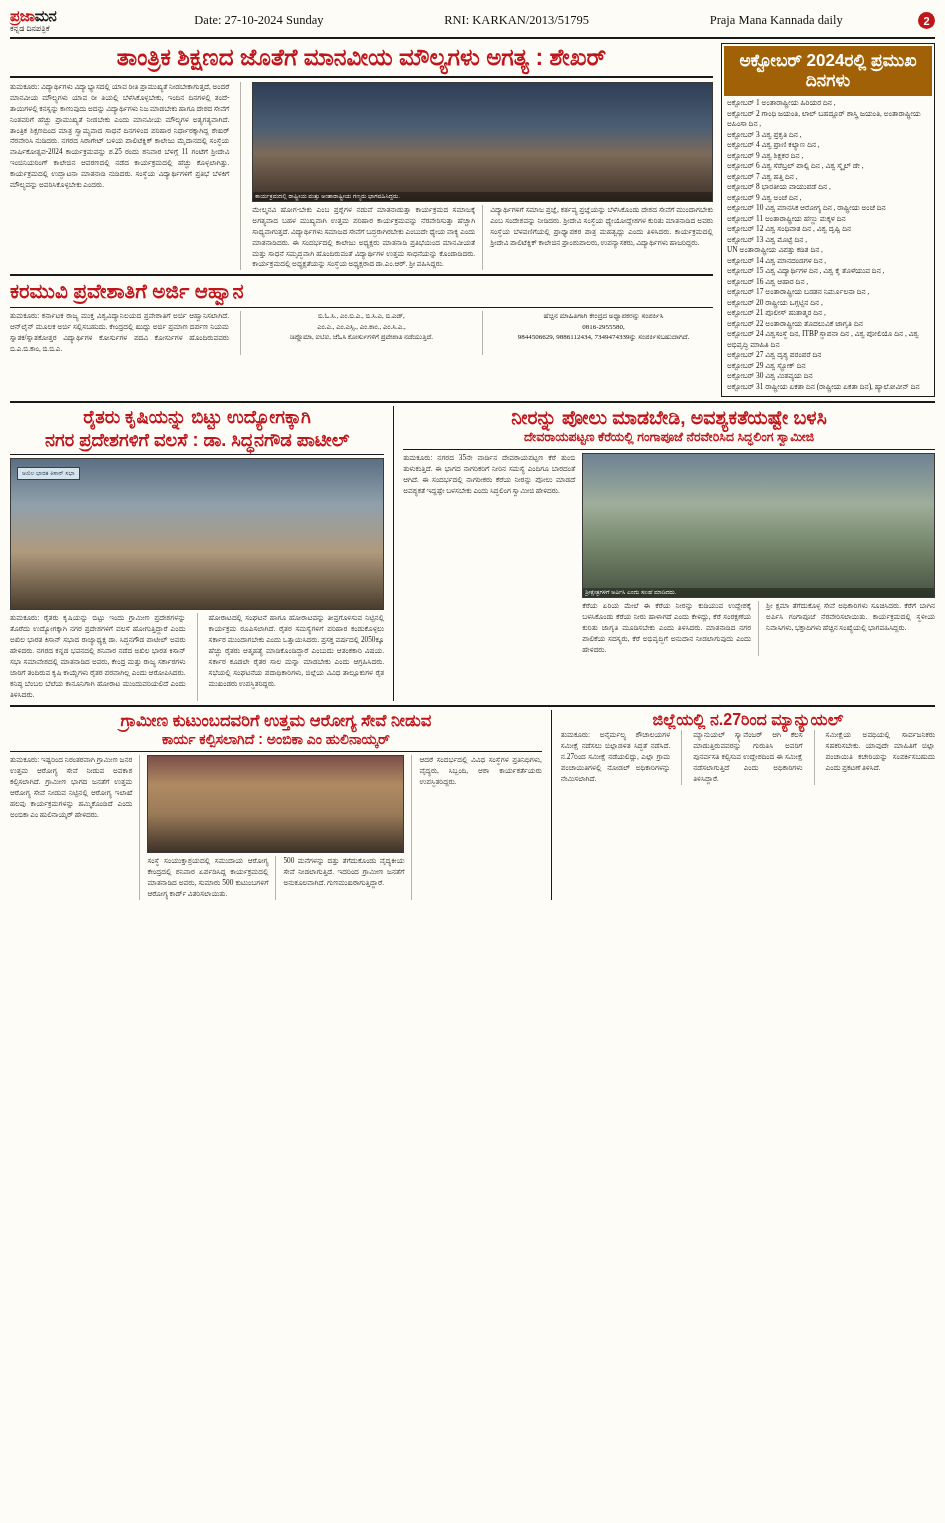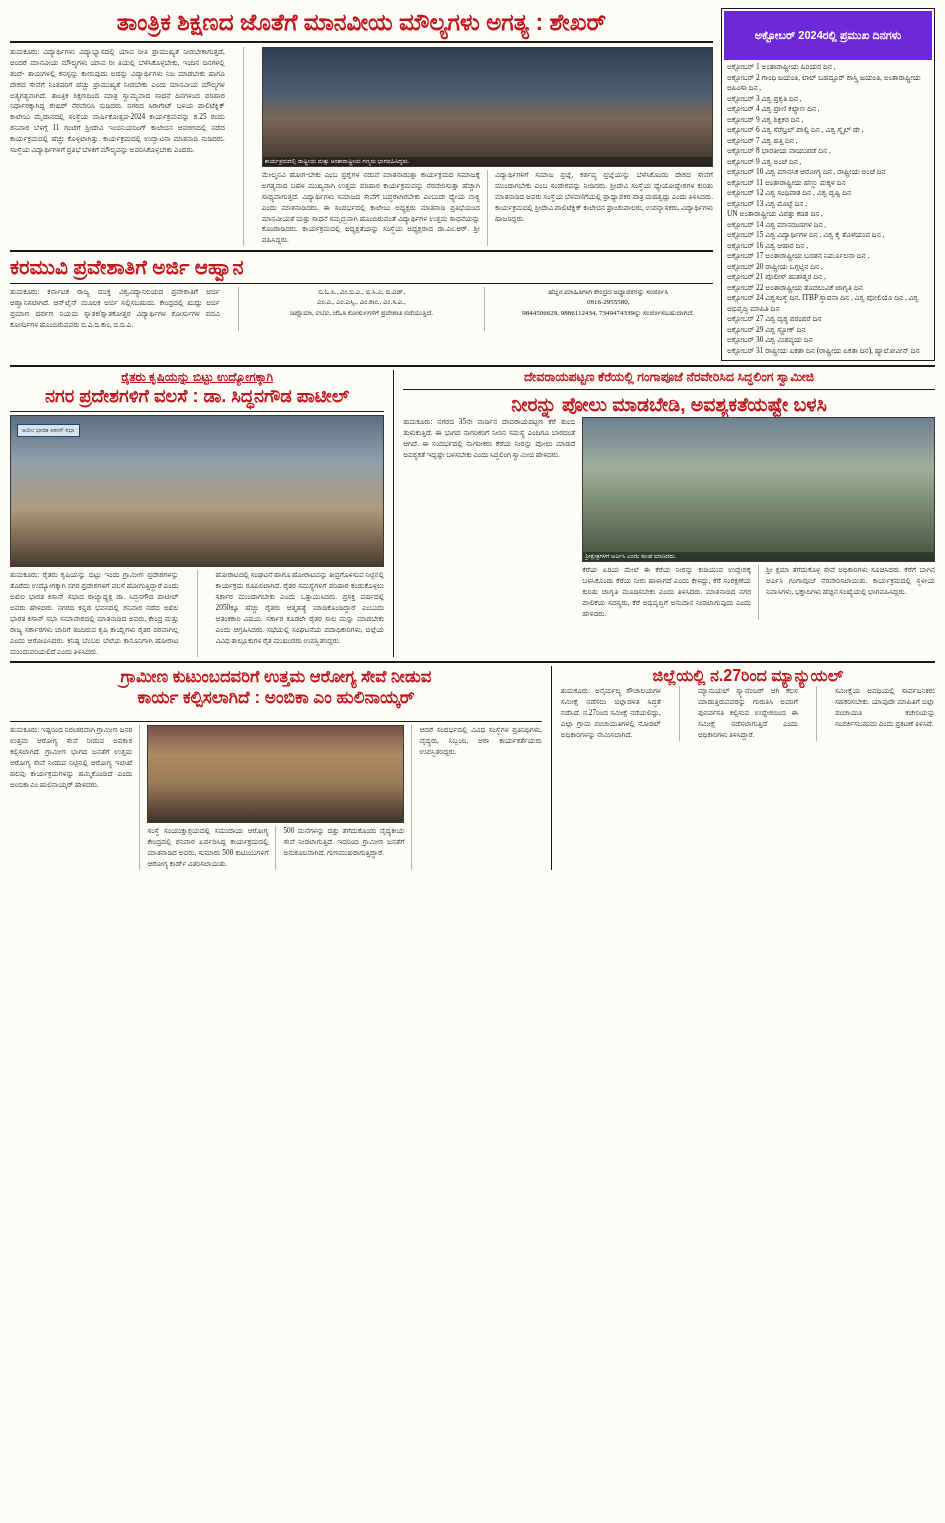--- a/index.html
+++ b/index.html
@@ -79,35 +79,35 @@
     background:rgba(0,0,0,.35);
     padding:1px 2px;
     font-family:"Liberation Sans", sans-serif;
   }
   
   .ph-group{background:linear-gradient(180deg,#2f3f55 0%,#4b5f74 38%,#7d6a58 60%,#3c3128 100%);}
   .ph-hall{background:linear-gradient(180deg,#5b6f83 0%,#8fa0ab 30%,#b09a7e 62%,#4a3c2c 100%);}
   .ph-river{background:linear-gradient(180deg,#6f8294 0%,#9fae9a 35%,#7d8f74 58%,#46513f 100%);}
   .ph-stage{background:linear-gradient(180deg,#7a4f4a 0%,#b08a63 30%,#9a7b58 60%,#3f3228 100%);}
   
-  .cols{display:flex;gap:18px;}
+  .cols{display:flex;gap:11px;}
   .col{flex:1;}
   
   .daybox{
     width:214px;flex:0 0 214px;
     border:1px solid #1a1a1a;
     padding:2px;
     box-sizing:border-box;
   }
   .daybox-title{
-    background:#6d28d9;color:#fff;
+    background:#a16207;color:#fff;
     text-align:center;
     font-family:"Liberation Sans", sans-serif;
-    font-weight:bold;font-size:11px;
-    padding:18px 2px;
+    font-weight:bold;font-size:17px;
+    padding:5px 2px;
   }
   .daybox ul{
     list-style:none;margin:0;padding:2px 3px;
   }
   .daybox li{
     font-size:7.4px;
     line-height:1.42;
     font-family:"Liberation Serif", serif;
     border-bottom:0px;
     padding:0;
@@ -119,20 +119,34 @@
   }
   .col-sep{
     width:1px;background:#b9b4ab;flex:0 0 1px;
   }
 </style>
 </head>
 <body>
 
 <div class="page">
 
+  <div class="masthead">
+    <div class="logo">
+      <div class="l1"><span>ಪ್ರಜಾ</span><span class="blk">ಮನ</span></div>
+      <div class="l2">ಕನ್ನಡ ದಿನಪತ್ರಿಕೆ</div>
+    </div>
+    <div class="mast-mid">
+      <span>Date: 27-10-2024 Sunday</span>
+      <span>RNI: KARKAN/2013/51795</span>
+      <span>Praja Mana Kannada daily</span>
+    </div>
+    <div class="mast-right">
+      <div class="pagebadge">2</div>
+    </div>
+  </div>
 
   <div style="display:flex;gap:8px;">
 
     <div style="flex:1;">
       <div class="headline" style="font-size:23px;border-bottom:2px solid #1a1a1a;padding-bottom:4px;margin-bottom:4px;">ತಾಂತ್ರಿಕ ಶಿಕ್ಷಣದ ಜೊತೆಗೆ ಮಾನವೀಯ ಮೌಲ್ಯಗಳು ಅಗತ್ಯ : ಶೇಖರ್</div>
 
       <div class="cols">
         <div class="col">
           <div class="body-text">ತುಮಕೂರು: ವಿದ್ಯಾರ್ಥಿಗಳು ವಿದ್ಯಾಭ್ಯಾಸದಲ್ಲಿ ಯಾವ ರೀತಿ ಪ್ರಾಮುಖ್ಯತೆ ನೀಡಬೇಕಾಗುತ್ತದೆ, ಅಂದರೆ ಮಾನವೀಯ ಮೌಲ್ಯಗಳು ಯಾವ ರೀ ತಿಯಲ್ಲಿ ಬೆಳೆಸಿಕೊಳ್ಳಬೇಕು, ಇಂದಿನ ದಿನಗಳಲ್ಲಿ ತಂದೆ- ತಾಯಿಗಳಲ್ಲಿ ಕನಸ್ಸನ್ನು ಕಾಣುವುದು ಅದನ್ನು ವಿದ್ಯಾರ್ಥಿಗಳು ನಿಜ ಮಾಡಬೇಕು ಹಾಗೂ ದೇಶದ ಸೇವೆಗೆ ನಿಂತವರಿಗೆ ಹೆಚ್ಚು ಪ್ರಾಮುಖ್ಯತೆ ನೀಡಬೇಕು ಎಂದು ಮಾನವೀಯ ಮೌಲ್ಯಗಳ ಅತ್ಯಗತ್ಯವಾಗಿದೆ. ತಾಂತ್ರಿಕ ಶಿಕ್ಷಣದಿಂದ ಮಾತ್ರ ಸ್ವಾಮ್ಯವಾದ ಸಾಧನೆ ದಿನಗಳಿಂದ ಪರಿಹಾರ ನಿರ್ಧಾರಕ್ಕಾಗಿದ್ದ ಶೇಖರ್ ನೆರವೇರಿಸಿ ನುಡಿದರು. ನಗರದ ಸಿರಾಗೇಟ್ ಬಳಿಯ ಪಾಲಿಟೆಕ್ನಿಕ್ ಕಾಲೇಜು ಮೈದಾನದಲ್ಲಿ ಸಂಸ್ಥೆಯ ವಾರ್ಷಿಕೋತ್ಸವ-2024 ಕಾರ್ಯಕ್ರಮವನ್ನು ಶ.25 ರಂದು ಶನಿವಾರ ಬೆಳಿಗ್ಗೆ 11 ಗಂಟೆಗೆ ಶ್ರೀದೇವಿ ಇಂಜಿನಿಯರಿಂಗ್ ಕಾಲೇಜಿನ ಆವರಣದಲ್ಲಿ ನಡೆದ ಕಾರ್ಯಕ್ರಮದಲ್ಲಿ ಹೆಚ್ಚು ಕೊಳ್ಳಲಾಗಿತ್ತು. ಕಾರ್ಯಕ್ರಮದಲ್ಲಿ ಉದ್ಘಾಟನಾ ಮಾತನಾಡಿ ನುಡಿದರು. ಸಂಸ್ಥೆಯ ವಿದ್ಯಾರ್ಥಿಗಳಿಗೆ ಪ್ರತಿಭೆ ಬೆಳಕಿಗೆ ಮೌಲ್ಯವನ್ನು ಅವರಿಸಿಕೊಳ್ಳಬೇಕು ಎಂದರು.</div>
         </div>
@@ -209,41 +223,41 @@
         <li>ಅಕ್ಟೋಬರ್ 31 ರಾಷ್ಟ್ರೀಯ ಏಕತಾ ದಿನ (ರಾಷ್ಟ್ರೀಯ ಏಕತಾ ದಿನ), ಹ್ಯಾಲೋವೀನ್ ದಿನ</li>
       </ul>
     </div>
   </div>
 
   <div class="dbl-rule"></div>
 
   <div style="display:flex;gap:9px;">
 
     <div style="flex:1.02;">
-      <div class="headline" style="font-size:12px;text-decoration:underline;">ರೈತರು ಕೃಷಿಯನ್ನು ಬಿಟ್ಟು ಉದ್ಯೋಗಕ್ಕಾಗಿ</div>
+      <div class="headline" style="font-size:18px;">ರೈತರು ಕೃಷಿಯನ್ನು ಬಿಟ್ಟು ಉದ್ಯೋಗಕ್ಕಾಗಿ</div>
       <div class="headline" style="font-size:18px;border-bottom:1.5px solid #1a1a1a;padding-bottom:3px;margin-bottom:3px;">ನಗರ ಪ್ರದೇಶಗಳಿಗೆ ವಲಸೆ : ಡಾ. ಸಿದ್ಧನಗೌಡ ಪಾಟೀಲ್</div>
       <div class="photo ph-hall" style="height:150px;margin-bottom:3px;">
         <div style="position:absolute;left:6px;top:8px;background:#d8e4ec;color:#17324e;font-size:6px;padding:2px 4px;border:1px solid #1d4670;font-family:'Liberation Sans',sans-serif;">ಅಖಿಲ ಭಾರತ ಕಿಸಾನ್ ಸಭಾ</div>
       </div>
       <div class="cols">
         <div class="col">
             <div class="body-text">ತುಮಕೂರು: ರೈತರು ಕೃಷಿಯನ್ನು ಬಿಟ್ಟು ಇಂದು ಗ್ರಾಮೀಣ ಪ್ರದೇಶಗಳನ್ನು ತೊರೆದು ಉದ್ಯೋಗಕ್ಕಾಗಿ ನಗರ ಪ್ರದೇಶಗಳಿಗೆ ವಲಸೆ ಹೋಗುತ್ತಿದ್ದಾರೆ ಎಂದು ಅಖಿಲ ಭಾರತ ಕಿಸಾನ್ ಸಭಾದ ರಾಜ್ಯಾಧ್ಯಕ್ಷ ಡಾ. ಸಿದ್ಧನಗೌಡ ಪಾಟೀಲ್ ಅವರು ಹೇಳಿದರು. ನಗರದ ಕನ್ನಡ ಭವನದಲ್ಲಿ ಶನಿವಾರ ನಡೆದ ಅಖಿಲ ಭಾರತ ಕಿಸಾನ್ ಸಭಾ ಸಮಾವೇಶದಲ್ಲಿ ಮಾತನಾಡಿದ ಅವರು, ಕೇಂದ್ರ ಮತ್ತು ರಾಜ್ಯ ಸರ್ಕಾರಗಳು ಜಾರಿಗೆ ತಂದಿರುವ ಕೃಷಿ ಕಾಯ್ದೆಗಳು ರೈತರ ಪರವಾಗಿಲ್ಲ ಎಂದು ಆರೋಪಿಸಿದರು. ಕನಿಷ್ಠ ಬೆಂಬಲ ಬೆಲೆಯ ಕಾನೂನಿಗಾಗಿ ಹೋರಾಟ ಮುಂದುವರಿಯಲಿದೆ ಎಂದು ತಿಳಿಸಿದರು.</div>
           </div>
         <div class="col-sep"></div>
         <div class="col">
             <div class="body-text">ಹೋರಾಟದಲ್ಲಿ ಸಂಘಟನೆ ಹಾಗೂ ಹೋರಾಟವನ್ನು ತೀವ್ರಗೊಳಿಸುವ ನಿಟ್ಟಿನಲ್ಲಿ ಕಾರ್ಯಕ್ರಮ ರೂಪಿಸಲಾಗಿದೆ. ರೈತರ ಸಮಸ್ಯೆಗಳಿಗೆ ಪರಿಹಾರ ಕಂಡುಕೊಳ್ಳಲು ಸರ್ಕಾರ ಮುಂದಾಗಬೇಕು ಎಂದು ಒತ್ತಾಯಿಸಿದರು. ಪ್ರಸಕ್ತ ವರ್ಷದಲ್ಲಿ 2050ಕ್ಕೂ ಹೆಚ್ಚು ರೈತರು ಆತ್ಮಹತ್ಯೆ ಮಾಡಿಕೊಂಡಿದ್ದಾರೆ ಎಂಬುದು ಆತಂಕಕಾರಿ ವಿಷಯ. ಸರ್ಕಾರ ಕೂಡಲೇ ರೈತರ ಸಾಲ ಮನ್ನಾ ಮಾಡಬೇಕು ಎಂದು ಆಗ್ರಹಿಸಿದರು. ಸಭೆಯಲ್ಲಿ ಸಂಘಟನೆಯ ಪದಾಧಿಕಾರಿಗಳು, ಜಿಲ್ಲೆಯ ವಿವಿಧ ತಾಲ್ಲೂಕುಗಳ ರೈತ ಮುಖಂಡರು ಉಪಸ್ಥಿತರಿದ್ದರು.</div>
           </div>
       </div>
     </div>
 
     <div style="width:1px;background:#1a1a1a;"></div>
 
     <div style="flex:1.45;">
+      <div class="headline" style="font-size:19px;">ನೀರನ್ನು ಪೋಲು ಮಾಡಬೇಡಿ, ಅವಶ್ಯಕತೆಯಷ್ಟೇ ಬಳಸಿ</div>
       <div class="headline" style="font-size:12.5px;border-bottom:1.5px solid #1a1a1a;padding-bottom:3px;margin-bottom:3px;">ದೇವರಾಯಪಟ್ಟಣ ಕೆರೆಯಲ್ಲಿ ಗಂಗಾಪೂಜೆ ನೆರವೇರಿಸಿದ ಸಿದ್ಧಲಿಂಗ ಸ್ವಾಮೀಜಿ</div>
-      <div class="headline" style="font-size:19px;">ನೀರನ್ನು ಪೋಲು ಮಾಡಬೇಡಿ, ಅವಶ್ಯಕತೆಯಷ್ಟೇ ಬಳಸಿ</div>
       <div style="display:flex;gap:7px;">
         <div style="flex:1;">
             <div class="body-text">ತುಮಕೂರು: ನಗರದ 35ನೇ ವಾರ್ಡಿನ ದೇವರಾಯಪಟ್ಟಣ ಕೆರೆ ತುಂಬಿ ತುಳುಕುತ್ತಿದೆ. ಈ ಭಾಗದ ನಾಗರಿಕರಿಗೆ ನೀರಿನ ಸಮಸ್ಯೆ ಎಂದಿಗೂ ಬಾರದಂತೆ ಆಗಿದೆ. ಈ ಸಂದರ್ಭದಲ್ಲಿ ನಾಗರೀಕರು ಕೆರೆಯ ನೀರನ್ನು ಪೋಲು ಮಾಡದೆ ಅವಶ್ಯಕತೆ ಇದ್ದಷ್ಟೇ ಬಳಸಬೇಕು ಎಂದು ಸಿದ್ಧಲಿಂಗ ಸ್ವಾಮೀಜಿ ಹೇಳಿದರು.</div>
           </div>
         <div style="flex:2.05;">
           <div class="photo ph-river" style="height:143px;margin-bottom:3px;">
             <div class="cap">ಶ್ರೀಕ್ಷೇತ್ರಗಳಿಗೆ ಅರ್ಪಿಸಿ ಎಂದು ಸಲಹೆ ಮಾಡಿದರು.</div>
           </div>
           <div style="display:flex;gap:7px;">
             <div class="col">
@@ -258,21 +272,21 @@
       </div>
     </div>
   </div>
 
   <div class="dbl-rule"></div>
 
   <div style="display:flex;gap:9px;">
 
     <div style="flex:1.45;">
       <div class="headline" style="font-size:16.5px;">ಗ್ರಾಮೀಣ ಕುಟುಂಬದವರಿಗೆ ಉತ್ತಮ ಆರೋಗ್ಯ ಸೇವೆ ನೀಡುವ</div>
-      <div class="headline" style="font-size:17px;border-bottom:1.5px solid #1a1a1a;padding-bottom:13px;margin-bottom:3px;">ಕಾರ್ಯ ಕಲ್ಪಿಸಲಾಗಿದೆ : ಅಂಬಿಕಾ ಎಂ ಹುಲಿನಾಯ್ಕರ್</div>
+      <div class="headline" style="font-size:14px;border-bottom:1.5px solid #1a1a1a;padding-bottom:3px;margin-bottom:3px;">ಕಾರ್ಯ ಕಲ್ಪಿಸಲಾಗಿದೆ : ಅಂಬಿಕಾ ಎಂ ಹುಲಿನಾಯ್ಕರ್</div>
       <div style="display:flex;gap:7px;">
         <div style="flex:1;">
             <div class="body-text">ತುಮಕೂರು: ಇಷ್ಟರಿಂದ ನಿರಂತರವಾಗಿ ಗ್ರಾಮೀಣ ಜನರ ಉತ್ತಮ ಆರೋಗ್ಯ ಸೇವೆ ನೀಡುವ ಅವಕಾಶ ಕಲ್ಪಿಸಲಾಗಿದೆ. ಗ್ರಾಮೀಣ ಭಾಗದ ಜನತೆಗೆ ಉತ್ತಮ ಆರೋಗ್ಯ ಸೇವೆ ನೀಡುವ ನಿಟ್ಟಿನಲ್ಲಿ ಆರೋಗ್ಯ ಇಲಾಖೆ ಹಲವು ಕಾರ್ಯಕ್ರಮಗಳನ್ನು ಹಮ್ಮಿಕೊಂಡಿದೆ ಎಂದು ಅಂಬಿಕಾ ಎಂ ಹುಲಿನಾಯ್ಕರ್ ಹೇಳಿದರು.</div>
           </div>
         <div class="col-sep"></div>
         <div style="flex:2.1;">
           <div class="photo ph-stage" style="height:96px;margin-bottom:3px;"></div>
           <div style="display:flex;gap:7px;">
             <div class="col">
                 <div class="body-text">ಸಂಸ್ಥೆ ಸಂಯುಕ್ತಾಶ್ರಯದಲ್ಲಿ ಸಮುದಾಯ ಆರೋಗ್ಯ ಕೇಂದ್ರದಲ್ಲಿ ಶನಿವಾರ ಏರ್ಪಡಿಸಿದ್ದ ಕಾರ್ಯಕ್ರಮದಲ್ಲಿ ಮಾತನಾಡಿದ ಅವರು, ಸುಮಾರು 500 ಕುಟುಂಬಗಳಿಗೆ ಆರೋಗ್ಯ ಕಾರ್ಡ್ ವಿತರಿಸಲಾಯಿತು.</div>

